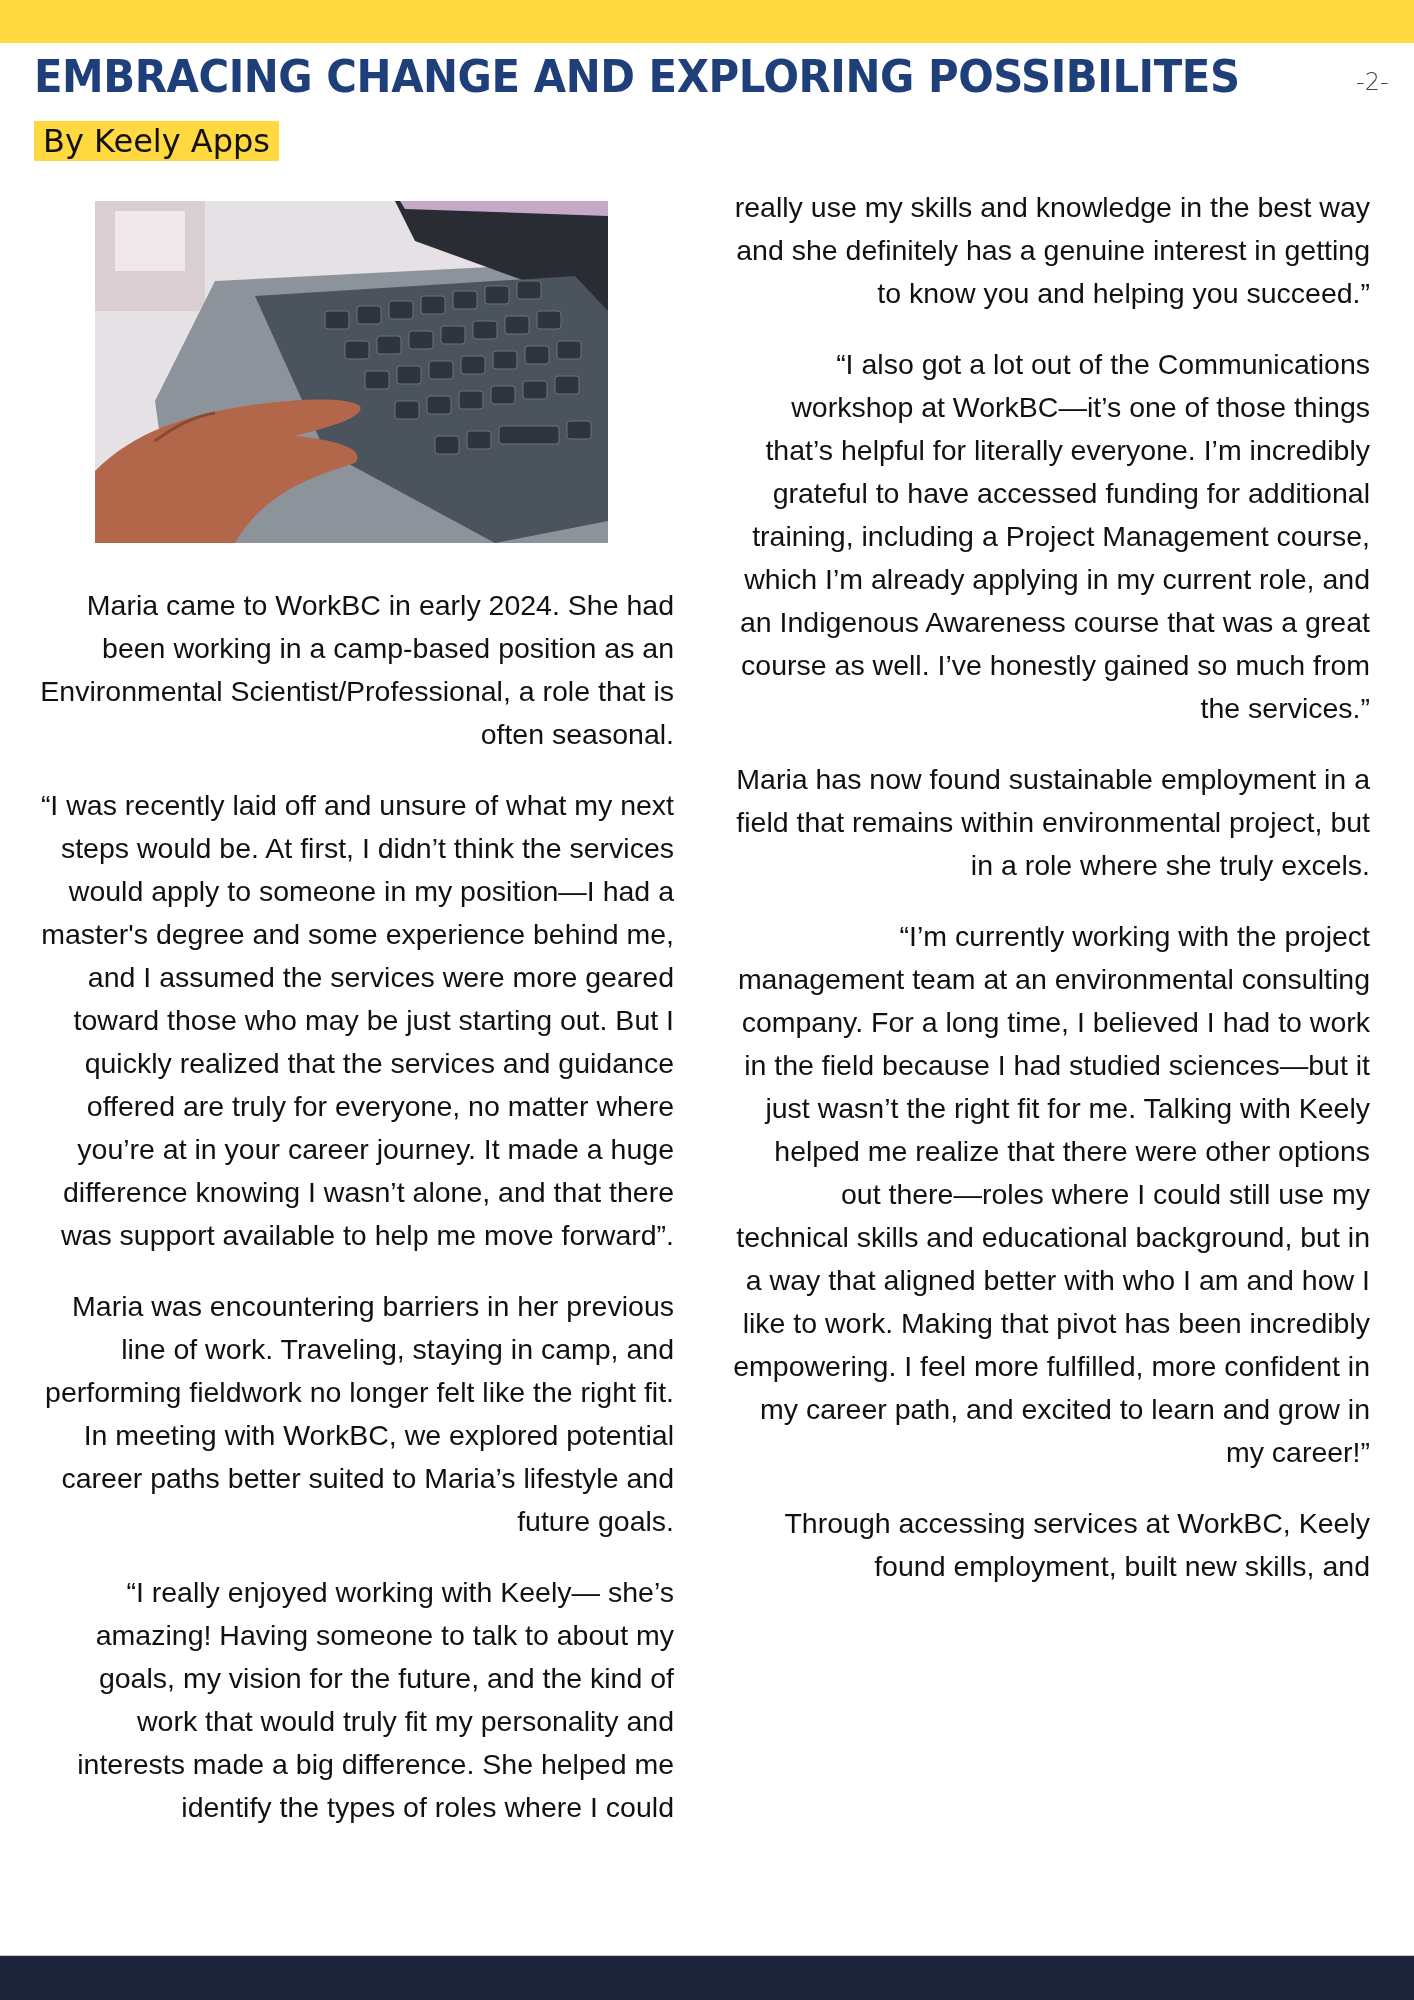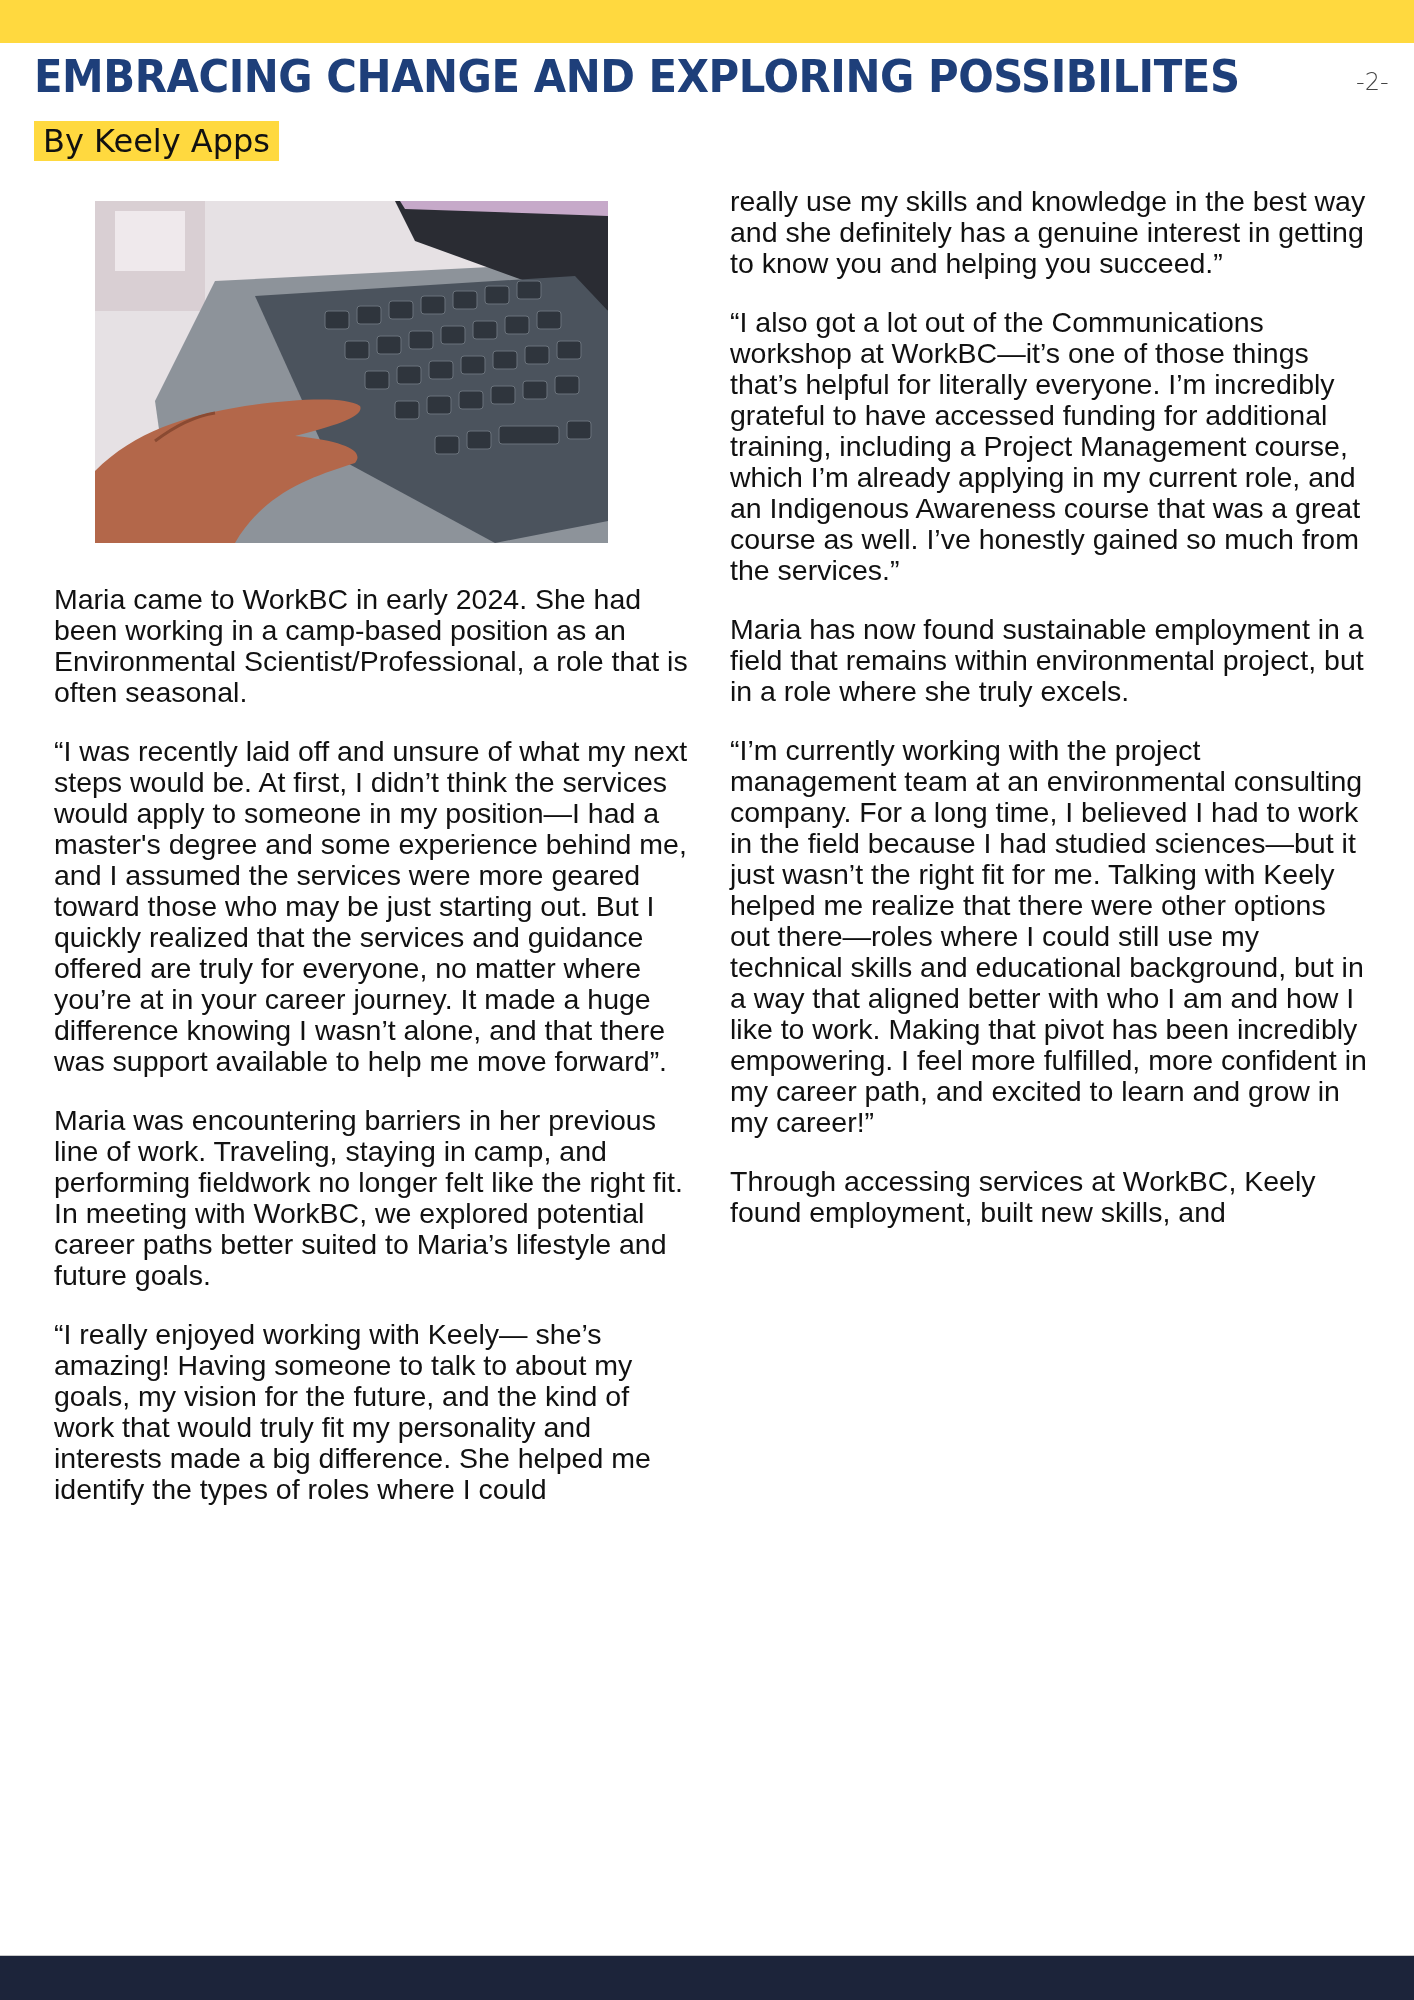--- a/index.html
+++ b/index.html
@@ -23,23 +23,23 @@
   }
   .byline {
     position: absolute; left: 34px; top: 121px; height: 40px; line-height: 40px;
     padding: 0 9px; background: #ffd93f; color: #111;
     font-family: "DejaVu Sans", sans-serif; font-size: 32px;
   }
   .photo {
     position: absolute; left: 95px; top: 201px; width: 513px; height: 342px; overflow: hidden;
     background: linear-gradient(135deg, #d8cfd6 0%, #bfbcc4 25%, #7c8690 45%, #3c4652 65%, #2a323c 100%);
   }
-  .col { position: absolute; width: 640px; font-size: 28.5px; line-height: 31px; color: #111; }
+  .col { position: absolute; width: 640px; font-size: 28.5px; line-height: 43px; color: #111; text-align: right; }
   .col p { margin: 0 0 28px 0; }
-  .col-left { left: 34px; top: 584px; margin-left: 20px; }
+  .col-left { left: 34px; top: 584px; }
   .col-right { left: 730px; top: 186px; }
 </style>
 </head>
 <body>
 
 <div class="top-band"></div>
 
 <h1 class="title">EMBRACING CHANGE AND EXPLORING POSSIBILITES</h1>
 <div class="page-num">-2-</div>
 <div class="byline">By Keely Apps</div>

